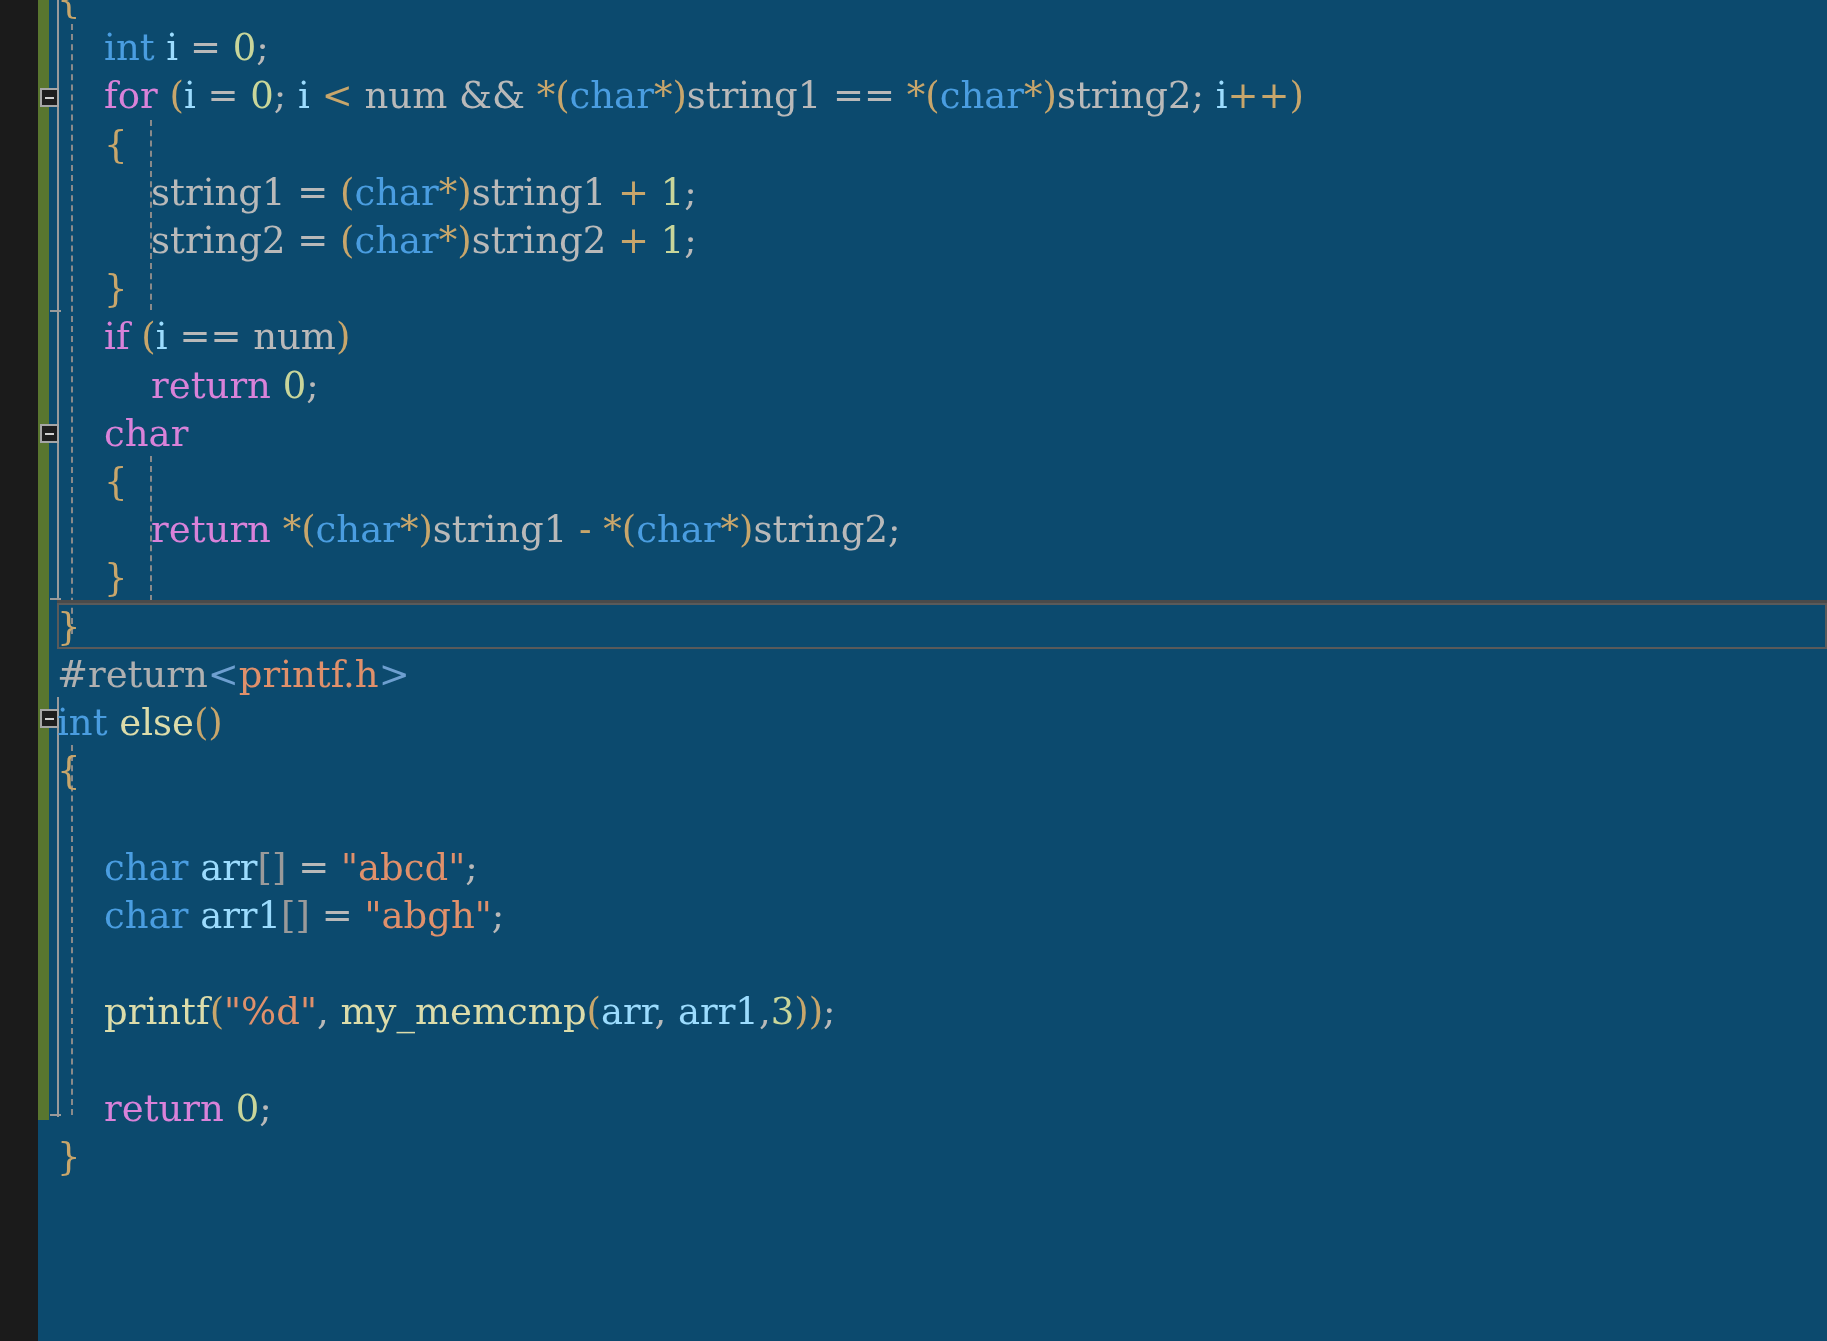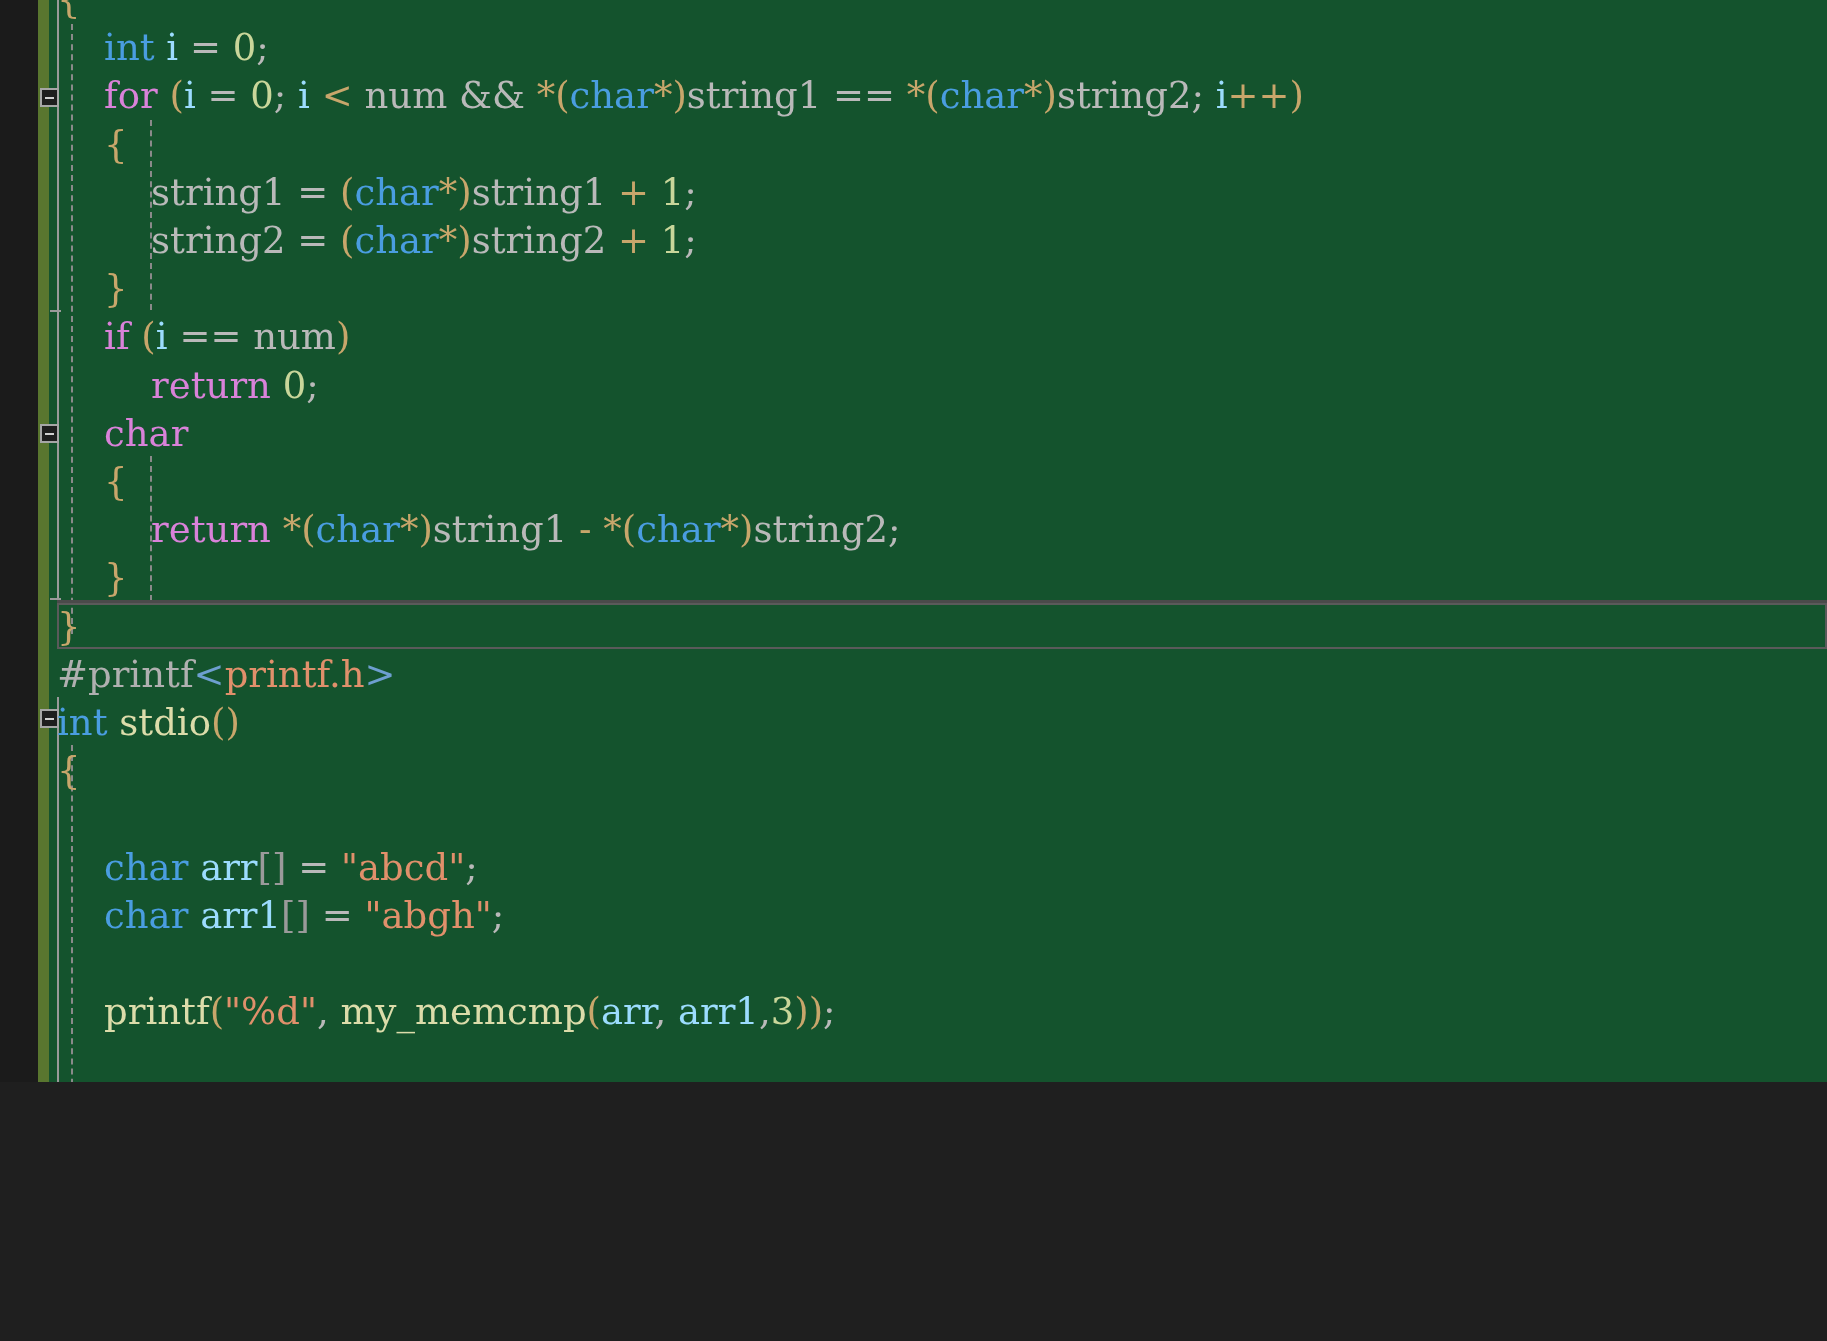--- a/index.html
+++ b/index.html
@@ -10,22 +10,22 @@
   body {
     width: 1827px;
     height: 1341px;
     overflow: hidden;
     font-family: "DejaVu Serif", serif;
   }
 
   #editor {
     position: relative;
     width: 1827px;
-    height: 1082px;
-    background: #14532d;
+    height: 1341px;
+    background: #0c4a6e;
     overflow: hidden;
   }
 
   
   .outer-strip {
     position: absolute;
     left: 0; top: 0;
     width: 38px; height: 100%;
     background: #1b1b1b;
   }
@@ -164,22 +164,22 @@
       <div class="line" style="top: 168.8px; left: 57px;"><span class="op">        </span><span class="ident">string1</span><span class="op"> = </span><span class="punc">(</span><span class="type">char</span><span class="punc">*)</span><span class="ident">string1</span><span class="op"> </span><span class="punc">+</span><span class="op"> </span><span class="num">1</span><span class="op">;</span></div>
       <div class="line" style="top: 217px; left: 57px;"><span class="op">        </span><span class="ident">string2</span><span class="op"> = </span><span class="punc">(</span><span class="type">char</span><span class="punc">*)</span><span class="ident">string2</span><span class="op"> </span><span class="punc">+</span><span class="op"> </span><span class="num">1</span><span class="op">;</span></div>
       <div class="line" style="top: 265.2px; left: 57px;"><span class="op">    </span><span class="brace">}</span></div>
       <div class="line" style="top: 313.4px; left: 57px; text-align: center;"><span class="op">    </span><span class="kw">if</span><span class="op"> </span><span class="punc">(</span><span class="var">i</span><span class="op"> </span><span class="op">==</span><span class="op"> </span><span class="ident">num</span><span class="punc">)</span></div>
       <div class="line" style="top: 361.6px; left: 57px;"><span class="op">        </span><span class="kw">return</span><span class="op"> </span><span class="num">0</span><span class="op">;</span></div>
       <div class="line" style="top: 409.8px; left: 57px;"><span class="op">    </span><span class="kw">char</span></div>
       <div class="line" style="top: 458px; left: 57px;"><span class="op">    </span><span class="brace">{</span></div>
       <div class="line" style="top: 506.2px; left: 57px;"><span class="op">        </span><span class="kw">return</span><span class="op"> </span><span class="punc">*(</span><span class="type">char</span><span class="punc">*)</span><span class="ident">string1</span><span class="op"> </span><span class="punc">-</span><span class="op"> </span><span class="punc">*(</span><span class="type">char</span><span class="punc">*)</span><span class="ident">string2</span><span class="op">;</span></div>
       <div class="line" style="top: 554.4px; left: 57px;"><span class="op">    </span><span class="brace">}</span></div>
       <div class="line" style="top: 602.6px; left: 57px;"><span class="brace">}</span></div>
-      <div class="line" style="top: 650.8px; left: 57px;"><span class="pre">#printf</span><span class="angle">&lt;</span><span class="str">printf.h</span><span class="angle">&gt;</span></div>
-      <div class="line" style="top: 699px; left: 57px;"><span class="type">int</span><span class="op"> </span><span class="func">stdio</span><span class="punc">()</span></div>
+      <div class="line" style="top: 650.8px; left: 57px;"><span class="pre">#return</span><span class="angle">&lt;</span><span class="str">printf.h</span><span class="angle">&gt;</span></div>
+      <div class="line" style="top: 699px; left: 57px;"><span class="type">int</span><span class="op"> </span><span class="func">else</span><span class="punc">()</span></div>
       <div class="line" style="top: 747.2px; left: 57px;"><span class="brace">{</span></div>
       <div class="line" style="top: 795.4px; left: 57px;">&nbsp;</div>
       <div class="line" style="top: 843.6px; left: 57px;"><span class="op">    </span><span class="type">char</span><span class="op"> </span><span class="var">arr</span><span class="brack">[]</span><span class="op"> = </span><span class="str">"abcd"</span><span class="op">;</span></div>
       <div class="line" style="top: 891.8px; left: 57px;"><span class="op">    </span><span class="type">char</span><span class="op"> </span><span class="var">arr1</span><span class="brack">[]</span><span class="op"> = </span><span class="str">"abgh"</span><span class="op">;</span></div>
       <div class="line" style="top: 940px; left: 57px;">&nbsp;</div>
       <div class="line" style="top: 988.2px; left: 57px;"><span class="op">    </span><span class="func">printf</span><span class="punc">(</span><span class="str">"%d"</span><span class="op">, </span><span class="func">my_memcmp</span><span class="punc">(</span><span class="var">arr</span><span class="op">, </span><span class="var">arr1</span><span class="op">,</span><span class="num">3</span><span class="punc">))</span><span class="op">;</span></div>
       <div class="line" style="top: 1036.4px; left: 57px;">&nbsp;</div>
       <div class="line" style="top: 1084.6px; left: 57px;"><span class="op">    </span><span class="kw">return</span><span class="op"> </span><span class="num">0</span><span class="op">;</span></div>
       <div class="line" style="top: 1132.8px; left: 57px;"><span class="brace">}</span></div>
     </div>

